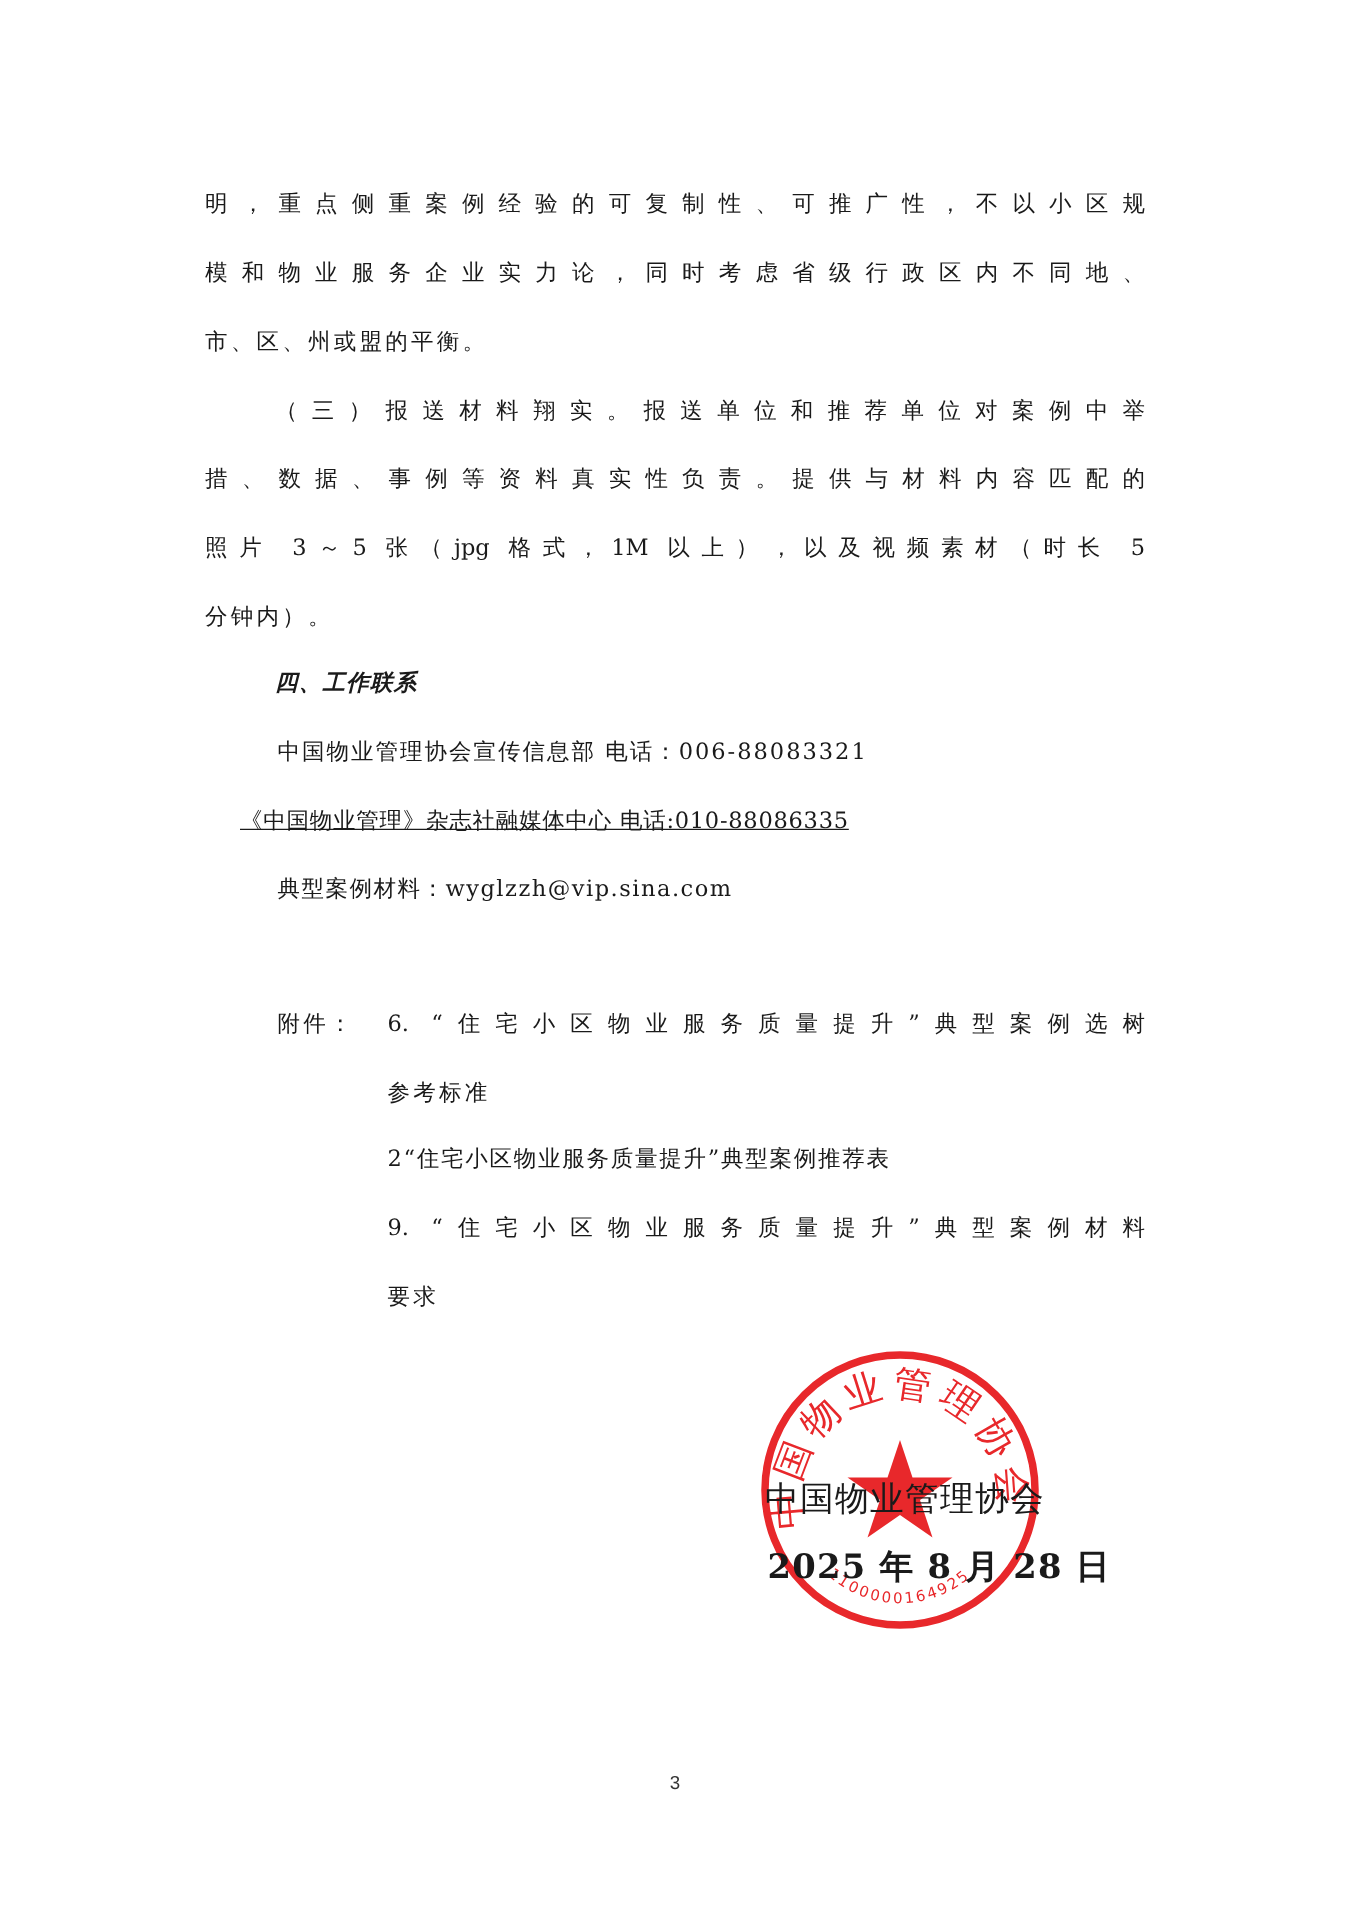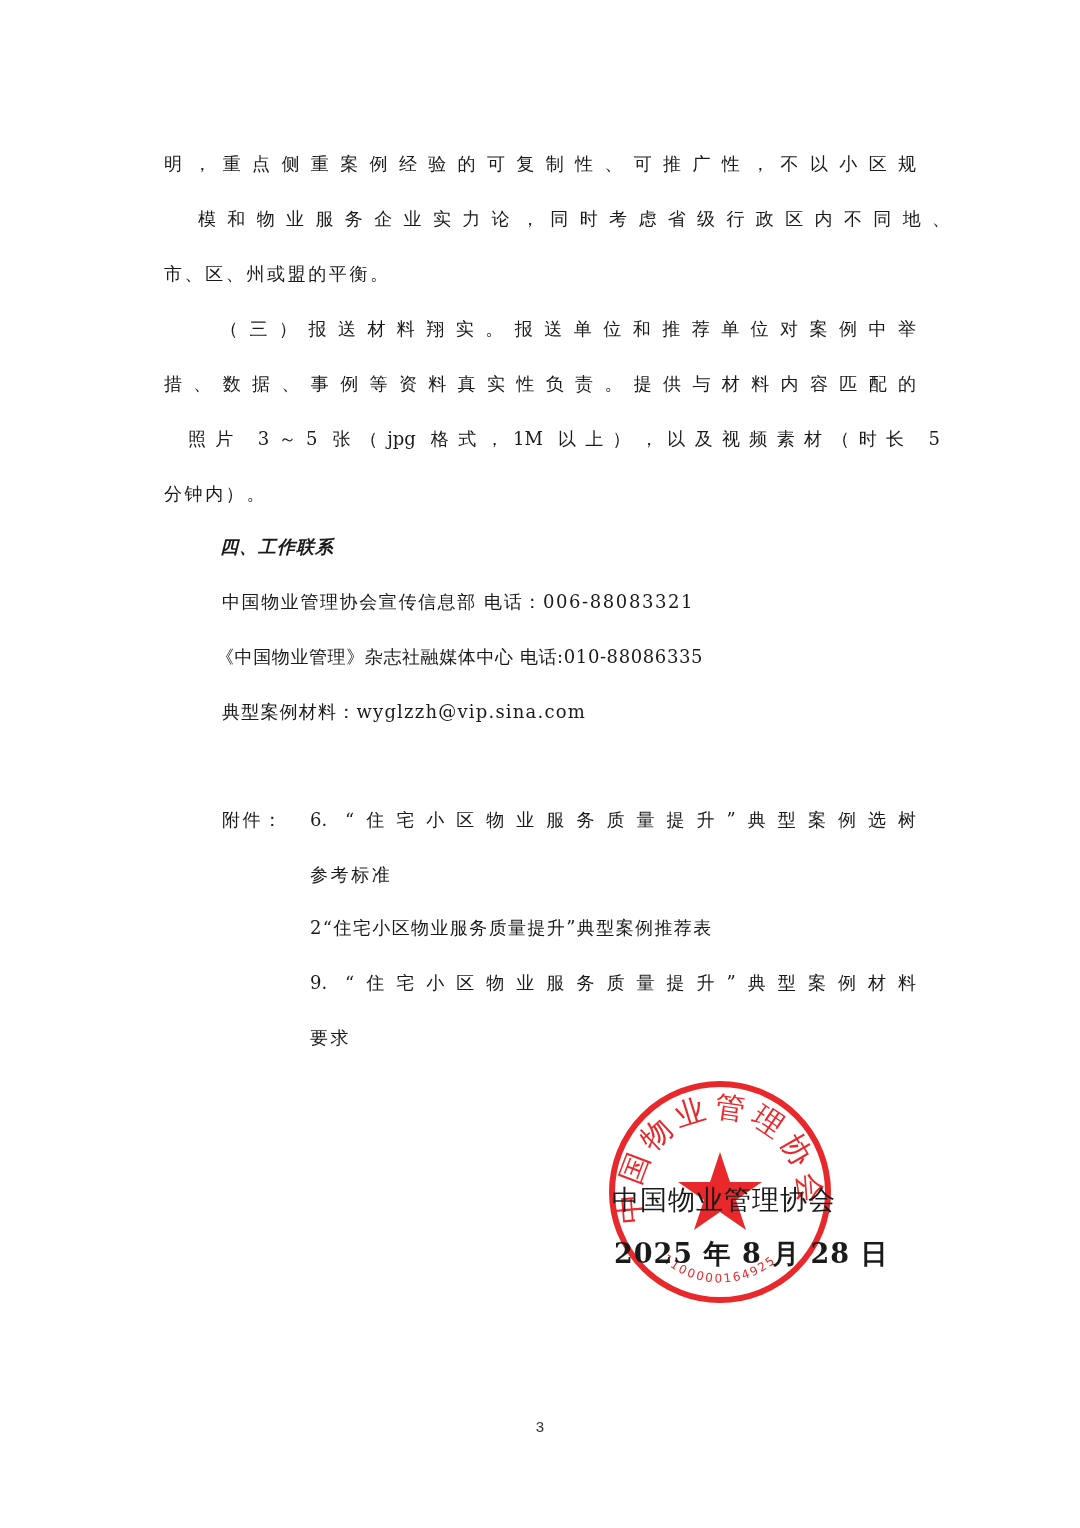--- a/index.html
+++ b/index.html
@@ -58,32 +58,32 @@
       white-space: nowrap;
       color: #1a1a1a;
       letter-spacing: 1px;
       z-index: 2;
     }
   </style>
 </head>
 <body>
 
 <div class="line justify" style="top:146px;">明，重点侧重案例经验的可复制性、可推广性，不以小区规</div>
-<div class="line justify" style="top:201px;margin-left:34px;">模和物业服务企业实力论，同时考虑省级行政区内不同地、</div>
+<div class="line justify" style="top:201px;">模和物业服务企业实力论，同时考虑省级行政区内不同地、</div>
 <div class="line" style="top:256px; left:164px;">市、区、州或盟的平衡。</div>
 
 <div class="line" style="top:311px; left:220px; width:696px; text-align:justify; text-align-last:justify; letter-spacing:0;">（三）报送材料翔实。报送单位和推荐单位对案例中举</div>
 <div class="line justify" style="top:366px;">措、数据、事例等资料真实性负责。提供与材料内容匹配的</div>
-<div class="line justify" style="top:421px;margin-left:24px;">照片 3～5 张（jpg 格式，1M 以上），以及视频素材（时长 5</div>
+<div class="line justify" style="top:421px;">照片 3～5 张（jpg 格式，1M 以上），以及视频素材（时长 5</div>
 <div class="line" style="top:476px; left:164px;">分钟内）。</div>
 
 <div class="line heading" style="top:529px; left:220px;font-style:italic;">四、工作联系</div>
 
 <div class="line" style="top:584px; left:222px; letter-spacing:1.6px;">中国物业管理协会宣传信息部 电话：006-88083321</div>
-<div class="line" style="top:639px; left:216px; letter-spacing:0.6px;">《中国物业管理》杂志社融媒体中心 电话:010-88086335</div>
+<div class="line" style="top:639px; left:192px; letter-spacing:0.6px;text-decoration:underline;">《中国物业管理》杂志社融媒体中心 电话:010-88086335</div>
 <div class="line" style="top:694px; left:222px; letter-spacing:1.2px;">典型案例材料：wyglzzh@vip.sina.com</div>
 
 <div class="line" style="top:802px; left:222px;">附件：</div>
 <div class="line" style="top:802px; left:310px; width:606px; text-align:justify; text-align-last:justify; letter-spacing:0;">6. “住宅小区物业服务质量提升”典型案例选树</div>
 <div class="line" style="top:857px; left:310px;">参考标准</div>
 <div class="line" style="top:910px; left:310px; letter-spacing:1.4px;">2“住宅小区物业服务质量提升”典型案例推荐表</div>
 <div class="line" style="top:965px; left:310px; width:606px; text-align:justify; text-align-last:justify; letter-spacing:0;">9. “住宅小区物业服务质量提升”典型案例材料</div>
 <div class="line" style="top:1020px; left:310px;">要求</div>
 
 <svg class="seal" viewBox="0 0 228 228" xmlns="http://www.w3.org/2000/svg">

